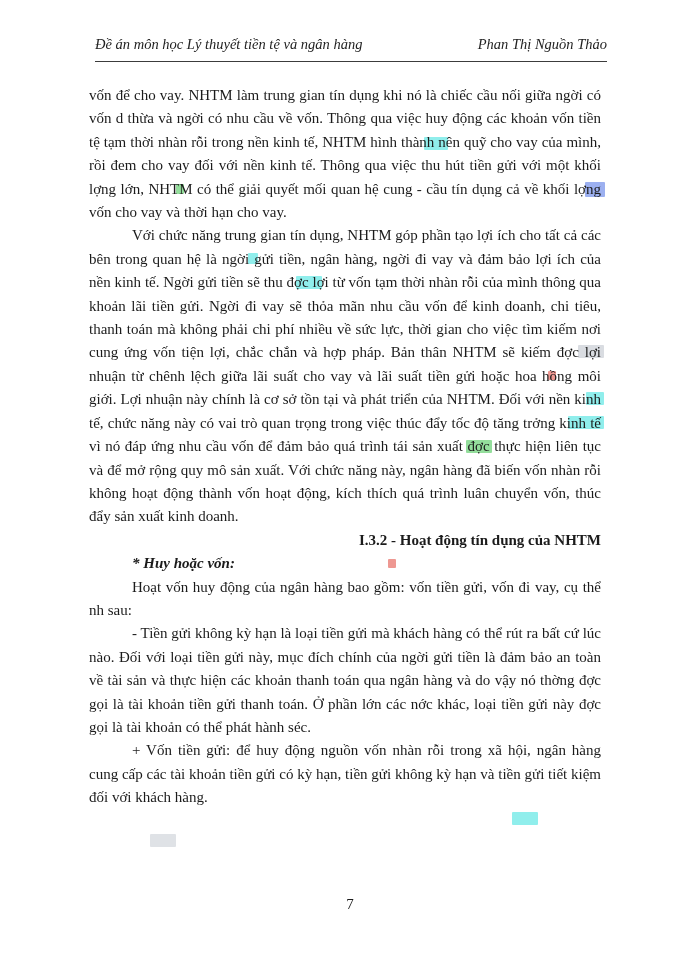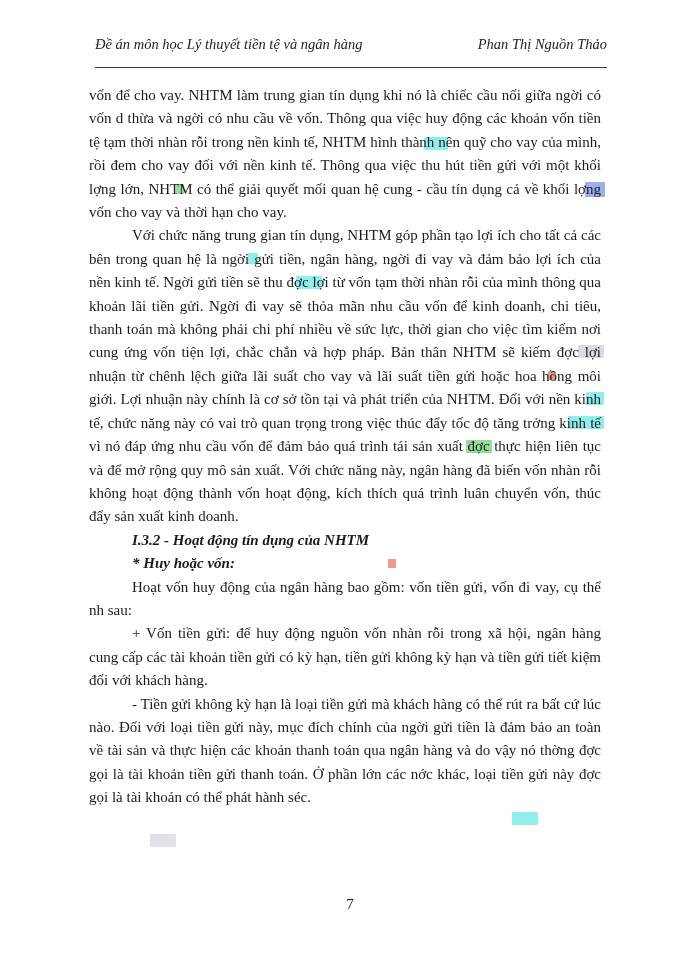--- a/index.html
+++ b/index.html
@@ -31,21 +31,21 @@
     left: 95px;
     width: 512px;
     top: 36px;
     display: flex;
     justify-content: space-between;
     align-items: flex-end;
     font-style: italic;
     font-size: 14.5px;
     color: #222222;
     border-bottom: 1.3px solid #3c3c3c;
-    padding-bottom: 14px;
+    padding-bottom: 8px;
     z-index: 2;
   }
   .body-text {
     position: absolute;
     left: 89px;
     width: 512px;
     top: 84px;
     z-index: 1;
     font-size: 15px;
     line-height: 23.4px;
@@ -57,22 +57,21 @@
   }
   .para.no-indent {
     text-indent: 0;
   }
   .heading {
     margin: 0;
     font-size: 15px;
     line-height: 23.4px;
     font-weight: bold;
     text-indent: 43px;
-    text-align: left;
-    font-style: italic;
+    text-align: right;
   }
   .subheading {
     margin: 0;
     text-indent: 43px;
     font-weight: bold;
     font-style: italic;
     text-align: left;
   }
   .footer {
     position: absolute;
@@ -110,21 +109,21 @@
     <span class="header-left">Đề án môn học Lý thuyết tiền tệ và ngân hàng</span>
     <span class="header-right">Phan Thị Nguồn Thảo</span>
   </div>
 
   <div class="body-text">
     <p class="para no-indent">vốn để cho vay. NHTM làm trung gian tín dụng khi nó là chiếc cầu nối giữa ngời có vốn d thừa và ngời có nhu cầu về vốn. Thông qua việc huy động các khoản vốn tiền tệ tạm thời nhàn rỗi trong nền kinh tế, NHTM hình thành nên quỹ cho vay của mình, rồi đem cho vay đối với nền kinh tế. Thông qua việc thu hút tiền gửi với một khối lợng lớn, NHTM có thể giải quyết mối quan hệ cung - cầu tín dụng cả về khối lợng vốn cho vay và thời hạn cho vay.</p>
     <p class="para">Với chức năng trung gian tín dụng, NHTM góp phần tạo lợi ích cho tất cả các bên trong quan hệ là ngời gửi tiền, ngân hàng, ngời đi vay và đảm bảo lợi ích của nền kinh tế. Ngời gửi tiền sẽ thu đợc lợi từ vốn tạm thời nhàn rỗi của mình thông qua khoản lãi tiền gửi. Ngời đi vay sẽ thỏa mãn nhu cầu vốn để kinh doanh, chi tiêu, thanh toán mà không phải chi phí nhiều về sức lực, thời gian cho việc tìm kiếm nơi cung ứng vốn tiện lợi, chắc chắn và hợp pháp. Bản thân NHTM sẽ kiếm đợc lợi nhuận từ chênh lệch giữa lãi suất cho vay và lãi suất tiền gửi hoặc hoa hồng môi giới. Lợi nhuận này chính là cơ sở tồn tại và phát triển của NHTM. Đối với nền kinh tế, chức năng này có vai trò quan trọng trong việc thúc đẩy tốc độ tăng trởng kinh tế vì nó đáp ứng nhu cầu vốn để đảm bảo quá trình tái sản xuất đợc thực hiện liên tục và để mở rộng quy mô sản xuất. Với chức năng này, ngân hàng đã biến vốn nhàn rỗi không hoạt động thành vốn hoạt động, kích thích quá trình luân chuyển vốn, thúc đẩy sản xuất kinh doanh.</p>
     <h3 class="heading">I.3.2 - Hoạt động tín dụng của NHTM</h3>
     <p class="subheading">* Huy hoặc vốn:</p>
     <p class="para">Hoạt vốn huy động của ngân hàng bao gồm: vốn tiền gửi, vốn đi vay, cụ thể nh sau:</p>
+    <p class="para">- Tiền gửi không kỳ hạn là loại tiền gửi mà khách hàng có thể rút ra bất cứ lúc nào. Đối với loại tiền gửi này, mục đích chính của ngời gửi tiền là đảm bảo an toàn về tài sản và thực hiện các khoản thanh toán qua ngân hàng và do vậy nó thờng đợc gọi là tài khoản tiền gửi thanh toán. Ở phần lớn các nớc khác, loại tiền gửi này đợc gọi là tài khoản có thể phát hành séc.</p>
     <p class="para">+ Vốn tiền gửi: để huy động nguồn vốn nhàn rỗi trong xã hội, ngân hàng cung cấp các tài khoản tiền gửi có kỳ hạn, tiền gửi không kỳ hạn và tiền gửi tiết kiệm đối với khách hàng.</p>
-    <p class="para">- Tiền gửi không kỳ hạn là loại tiền gửi mà khách hàng có thể rút ra bất cứ lúc nào. Đối với loại tiền gửi này, mục đích chính của ngời gửi tiền là đảm bảo an toàn về tài sản và thực hiện các khoản thanh toán qua ngân hàng và do vậy nó thờng đợc gọi là tài khoản tiền gửi thanh toán. Ở phần lớn các nớc khác, loại tiền gửi này đợc gọi là tài khoản có thể phát hành séc.</p>
   </div>
 
   <div class="footer">
     <span class="page-number">7</span>
   </div>
 
 </div>
 
 </body></html>

